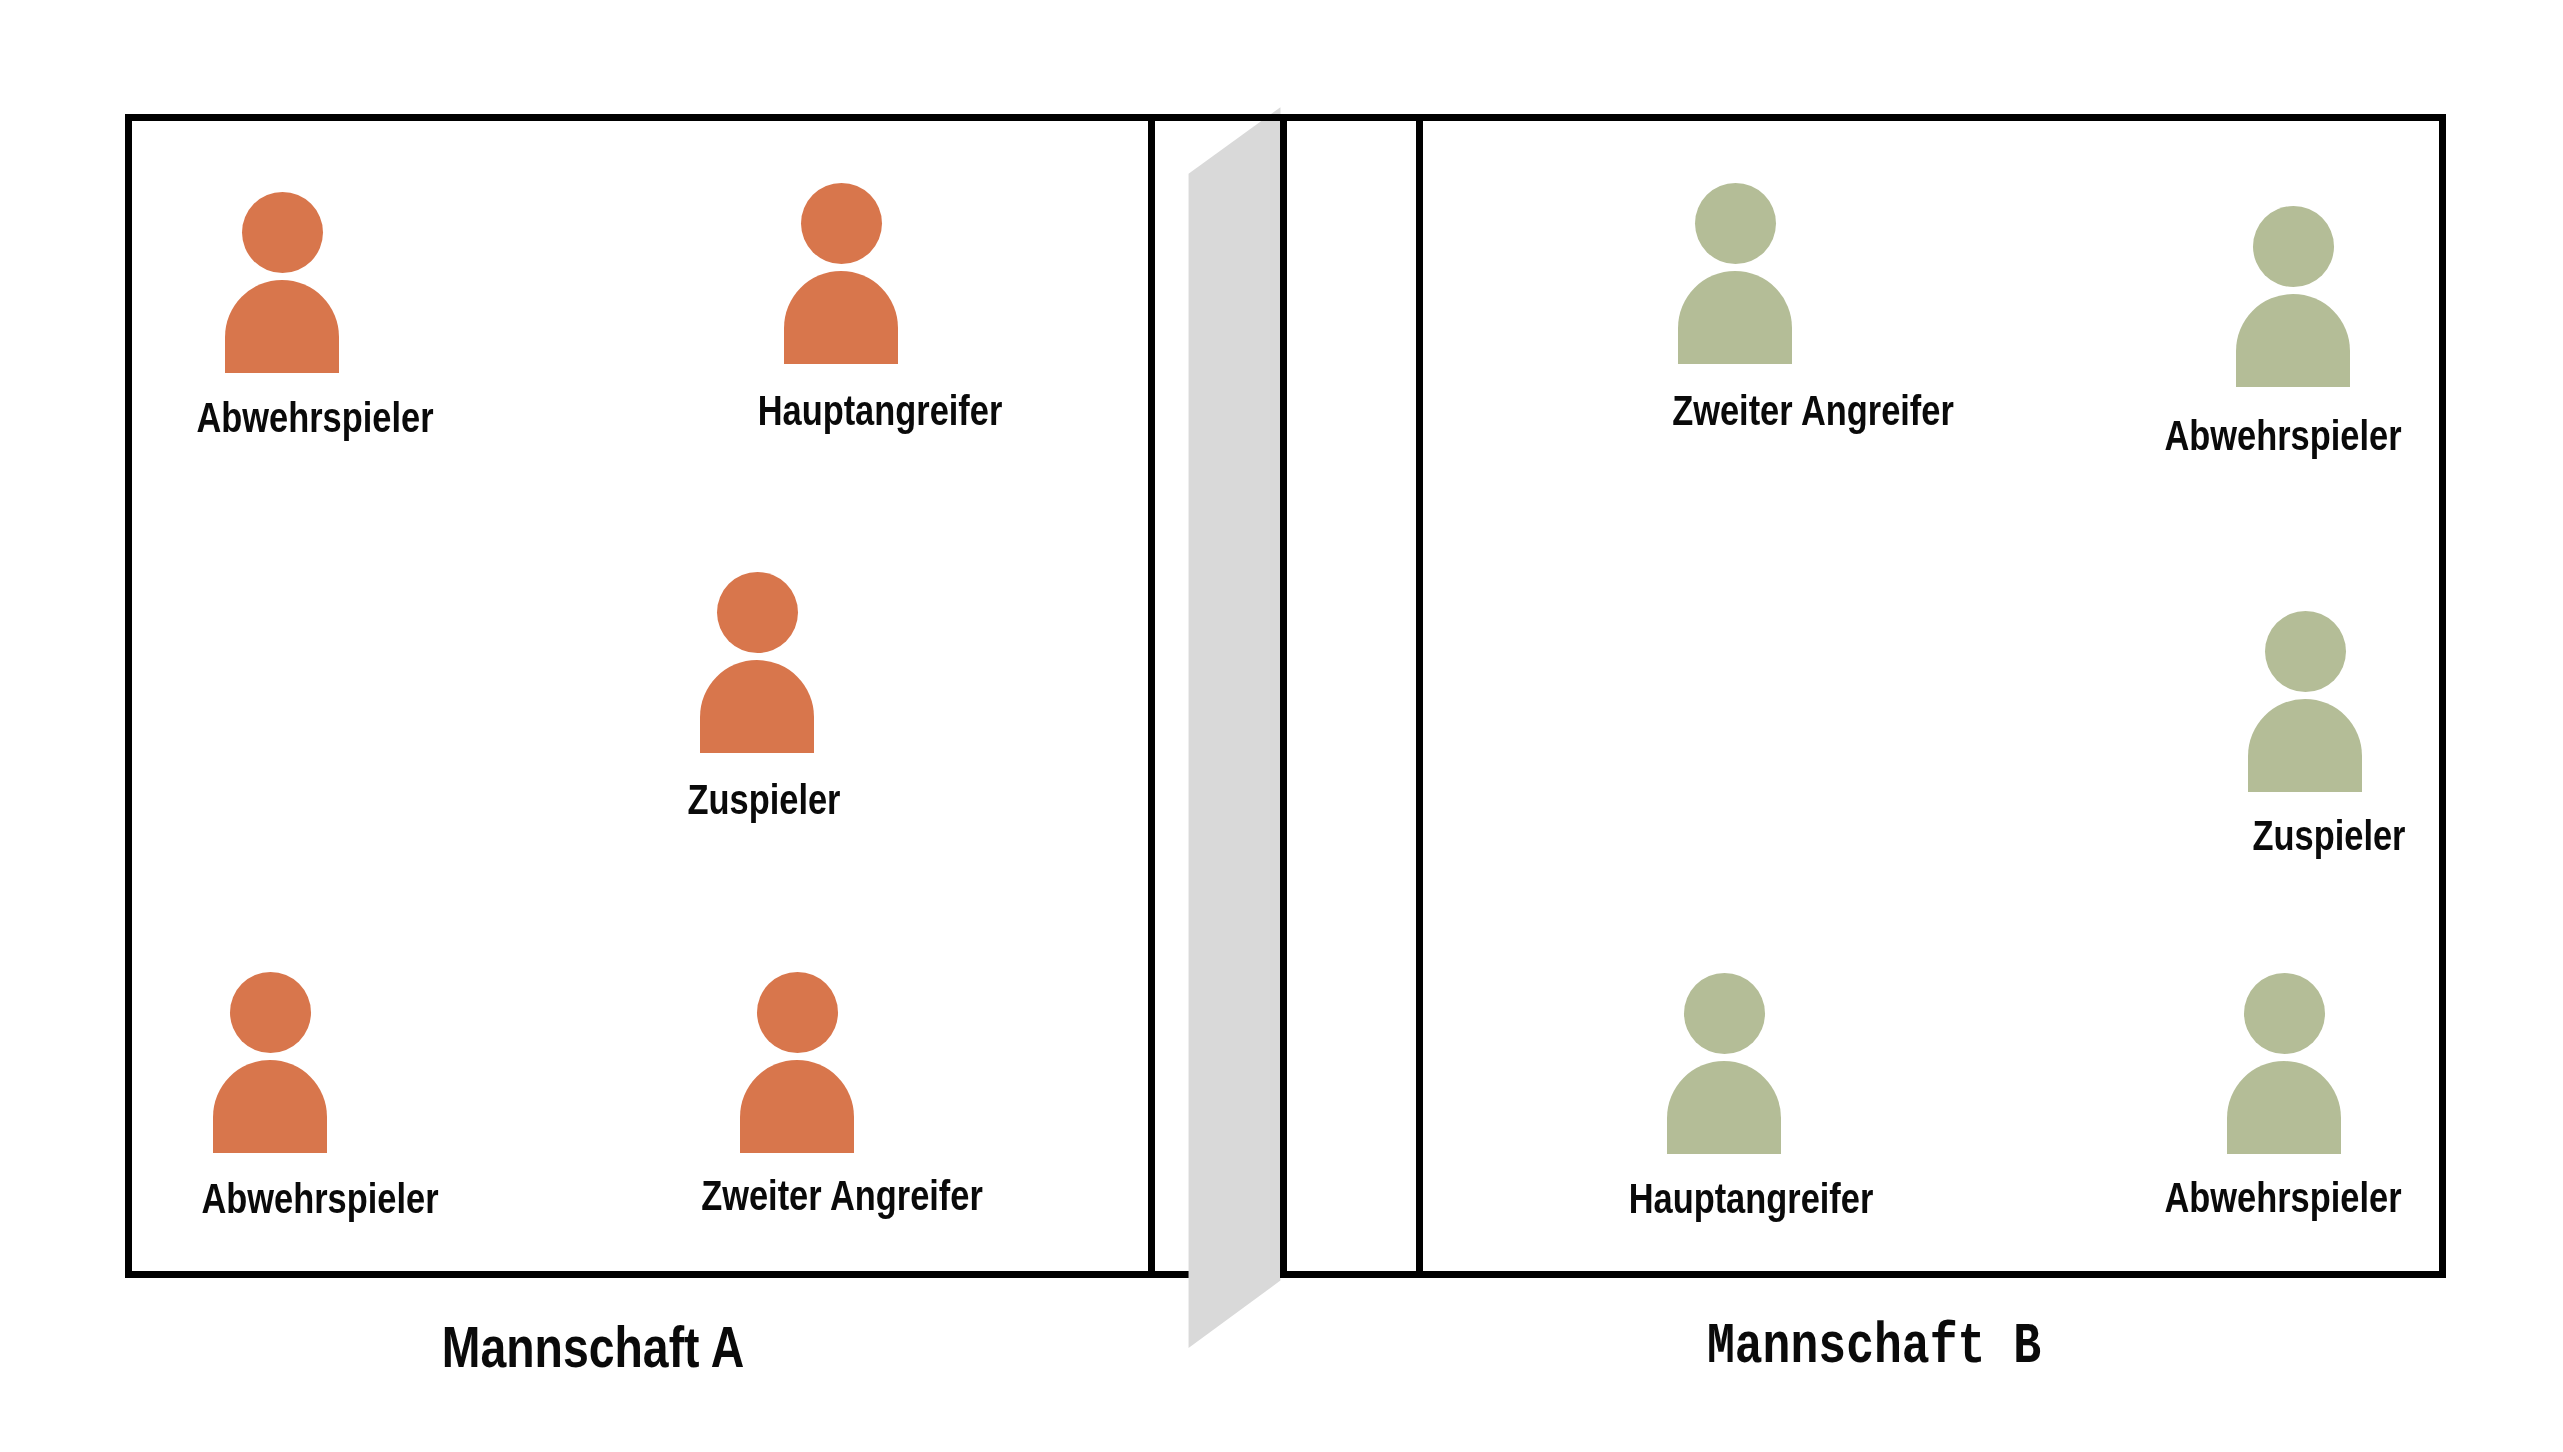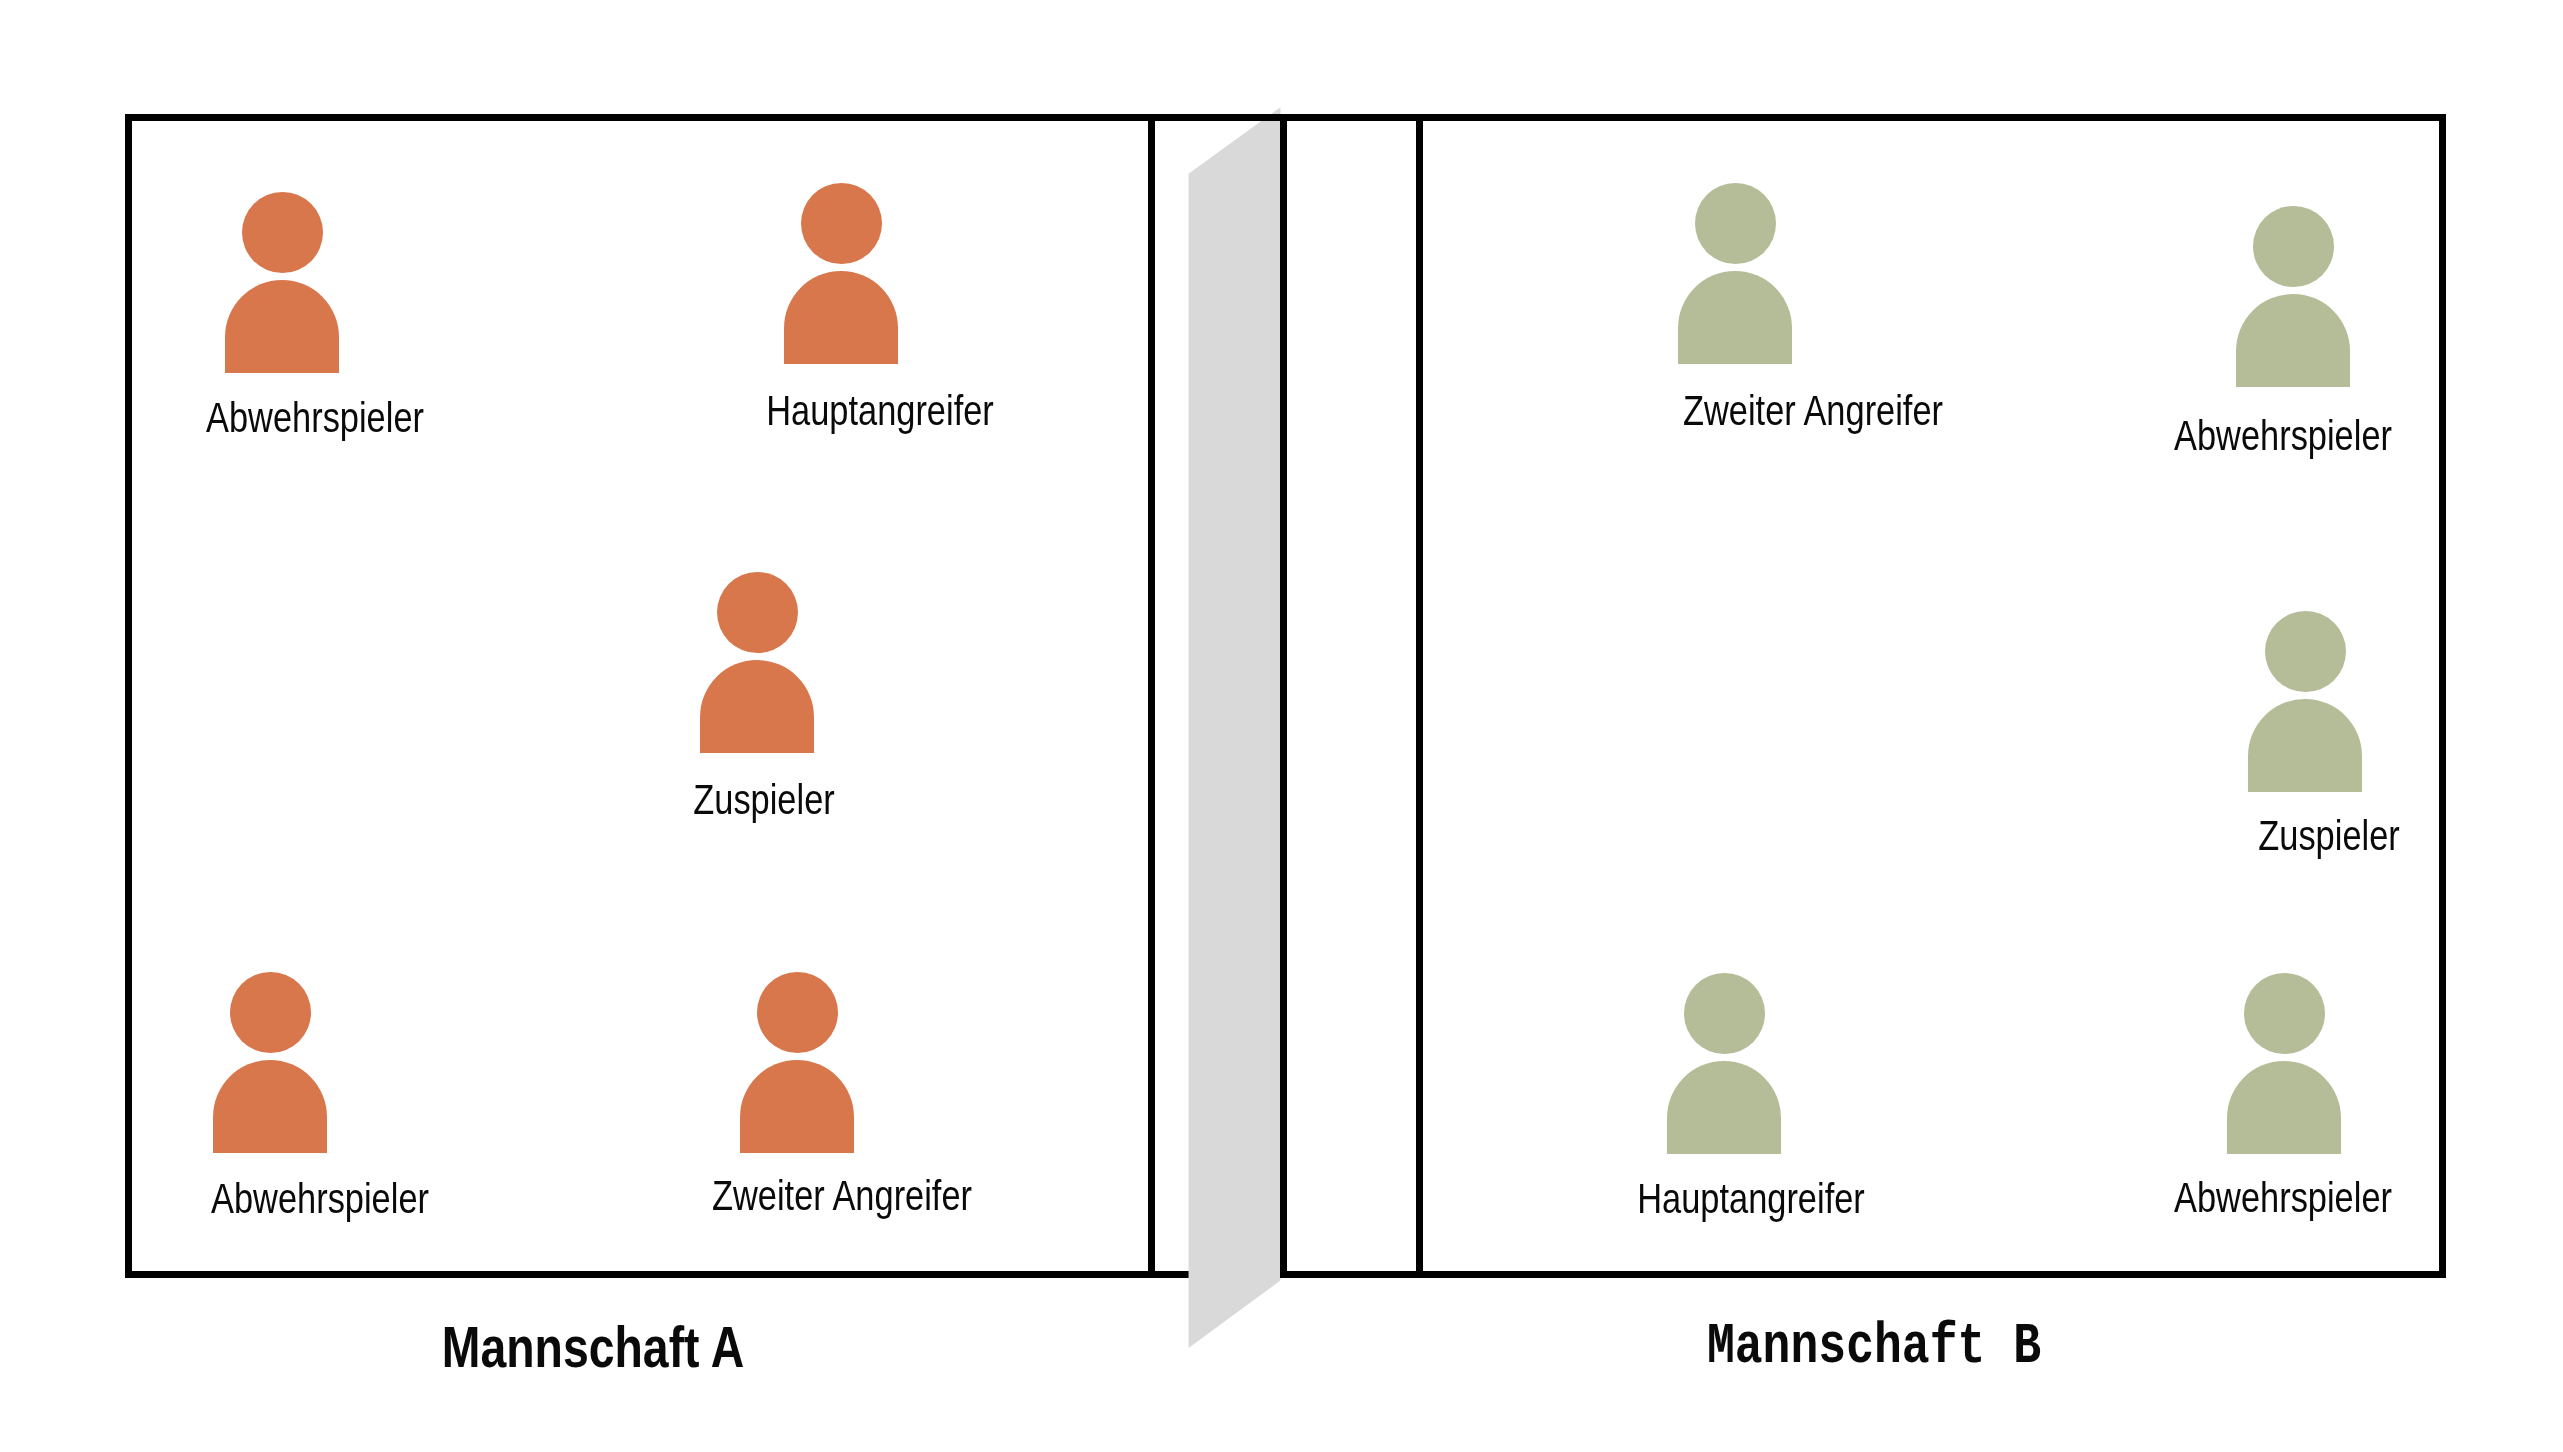--- a/index.html
+++ b/index.html
@@ -27,21 +27,21 @@
   
   .pl{position:absolute;width:114px;z-index:4;}
   .pl .head{width:81px;height:81px;border-radius:50%;margin:0 auto;}
   .pl .body{width:114px;height:93px;border-radius:57px 57px 0 0;margin-top:7.2px;}
   .team-a .head,.team-a .body{background:var(--team-a);}
   .team-b .head,.team-b .body{background:var(--team-b);}
   
   .lbl{
     position:absolute;z-index:4;
     transform:translateX(-50%);
-    font-size:43px;font-weight:normal;line-height:1;
+    font-size:43px;font-weight:bold;line-height:1;
     color:var(--text);white-space:nowrap;text-align:center;
   }
   .title{
     position:absolute;z-index:4;
     transform:translateX(-50%);
     font-size:58px;font-weight:bold;line-height:1;
     color:var(--text);white-space:nowrap;text-align:right;
   }
   .condense{display:inline-block;transform:scaleX(0.8);transform-origin:50% 50%;}
 </style>

